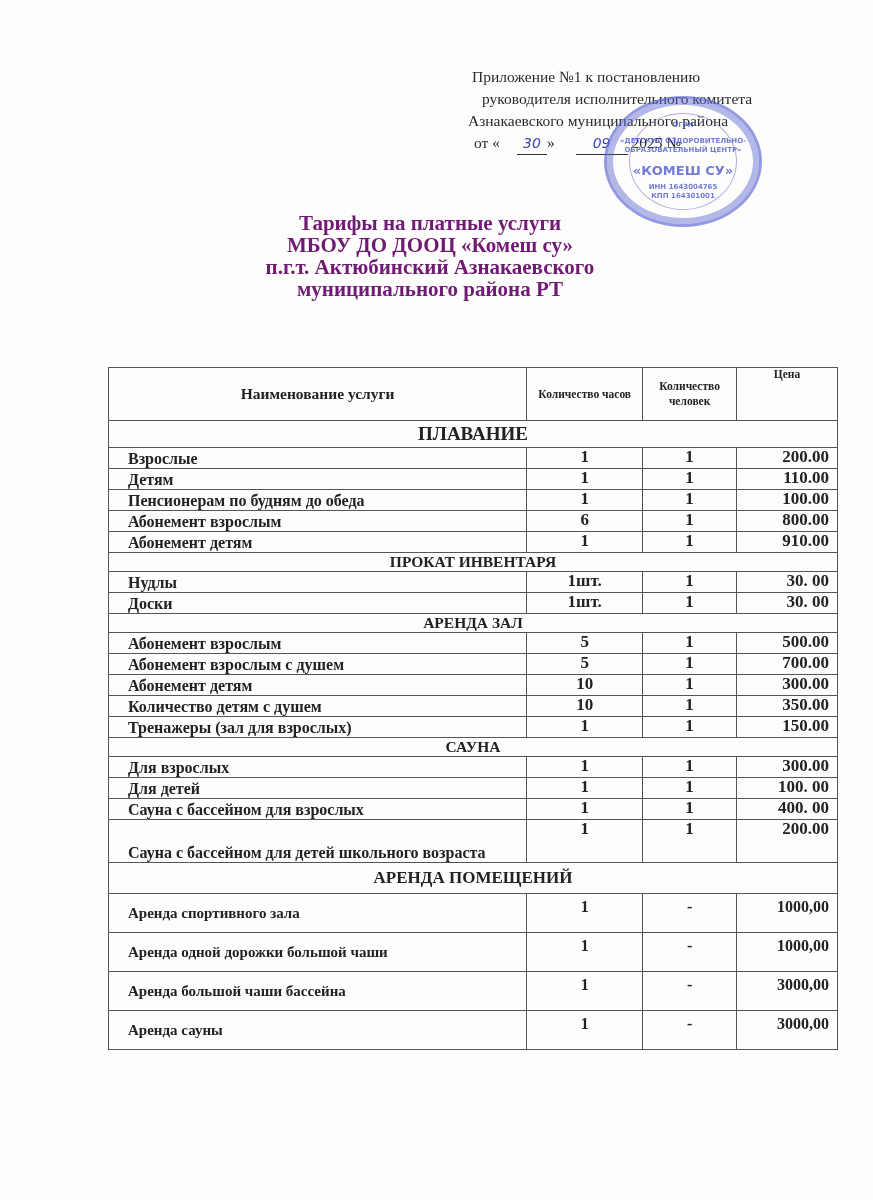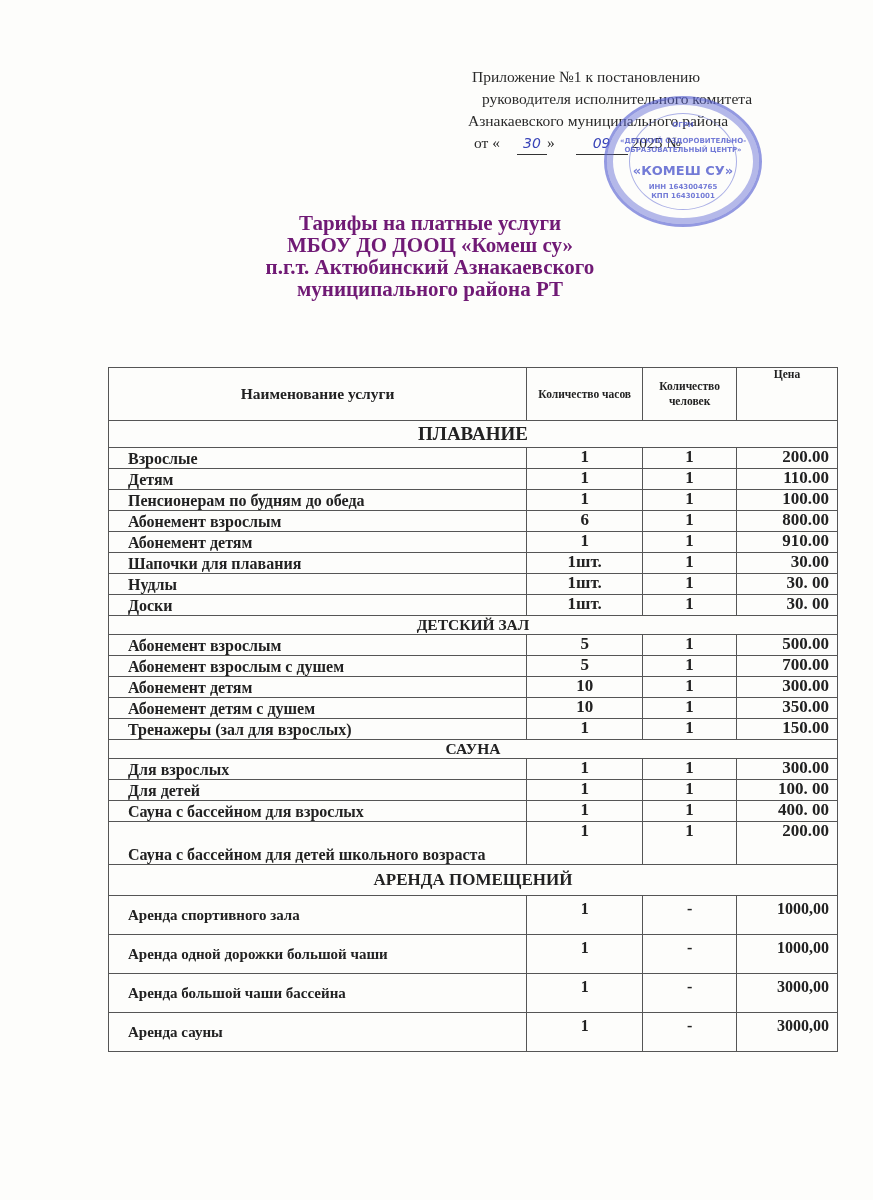--- a/index.html
+++ b/index.html
@@ -136,62 +136,59 @@
         <td class="num">1</td>
         <td class="price">800.00</td>
       </tr>
     <tr class="item">
         <td class="name">Абонемент детям</td>
         <td class="num">1</td>
         <td class="num">1</td>
         <td class="price">910.00</td>
       </tr>
 
-    <tr class="item">
-        <td class="name">Шапочки для плавания</td>
-        <td class="num">1шт.</td>
-        <td class="num">1</td>
-        <td class="price">30.00</td>
+    <tr>
+        <td colspan="4" class="section">ПРОКАТ ИНВЕНТАРЯ</td>
       </tr>
     <tr class="item">
         <td class="name">Нудлы</td>
         <td class="num">1шт.</td>
         <td class="num">1</td>
         <td class="price">30. 00</td>
       </tr>
     <tr class="item">
         <td class="name">Доски</td>
         <td class="num">1шт.</td>
         <td class="num">1</td>
         <td class="price">30. 00</td>
       </tr>
 
     <tr>
-        <td colspan="4" class="section">ДЕТСКИЙ ЗАЛ</td>
+        <td colspan="4" class="section">АРЕНДА ЗАЛ</td>
       </tr>
     <tr class="item">
         <td class="name">Абонемент взрослым</td>
         <td class="num">5</td>
         <td class="num">1</td>
         <td class="price">500.00</td>
       </tr>
     <tr class="item">
         <td class="name">Абонемент взрослым с душем</td>
         <td class="num">5</td>
         <td class="num">1</td>
         <td class="price">700.00</td>
       </tr>
     <tr class="item">
         <td class="name">Абонемент детям</td>
         <td class="num">10</td>
         <td class="num">1</td>
         <td class="price">300.00</td>
       </tr>
     <tr class="item">
-        <td class="name">Абонемент детям с душем</td>
+        <td class="name">Количество детям с душем</td>
         <td class="num">10</td>
         <td class="num">1</td>
         <td class="price">350.00</td>
       </tr>
     <tr class="item">
         <td class="name">Тренажеры (зал для взрослых)</td>
         <td class="num">1</td>
         <td class="num">1</td>
         <td class="price">150.00</td>
       </tr>

